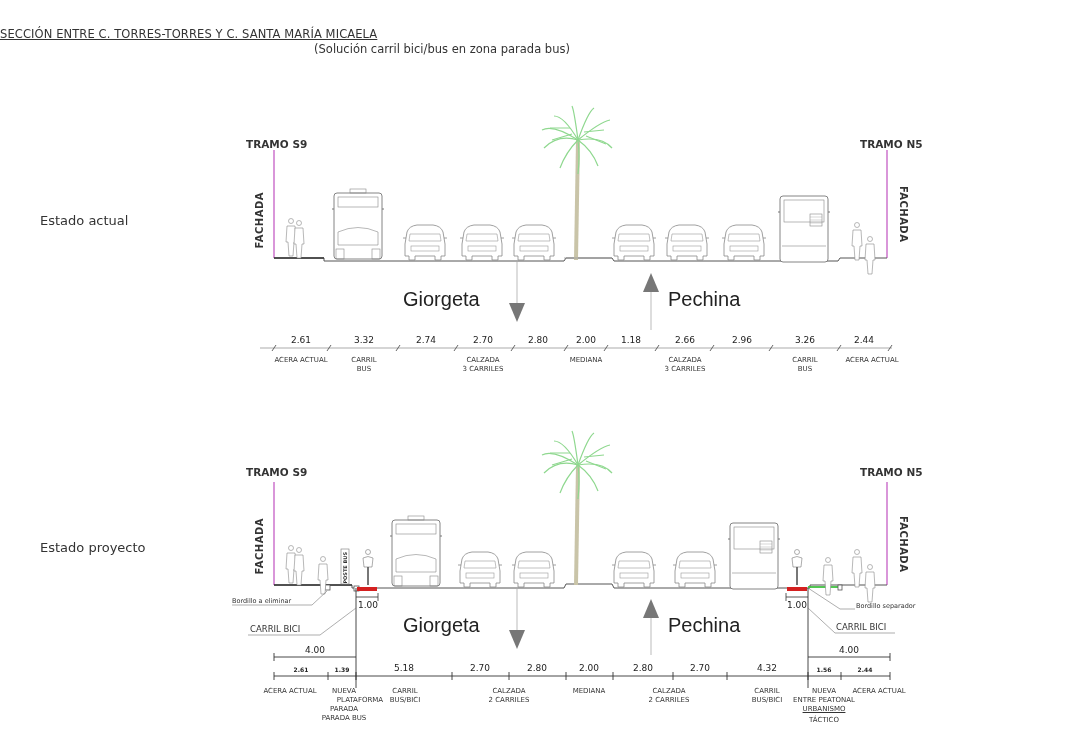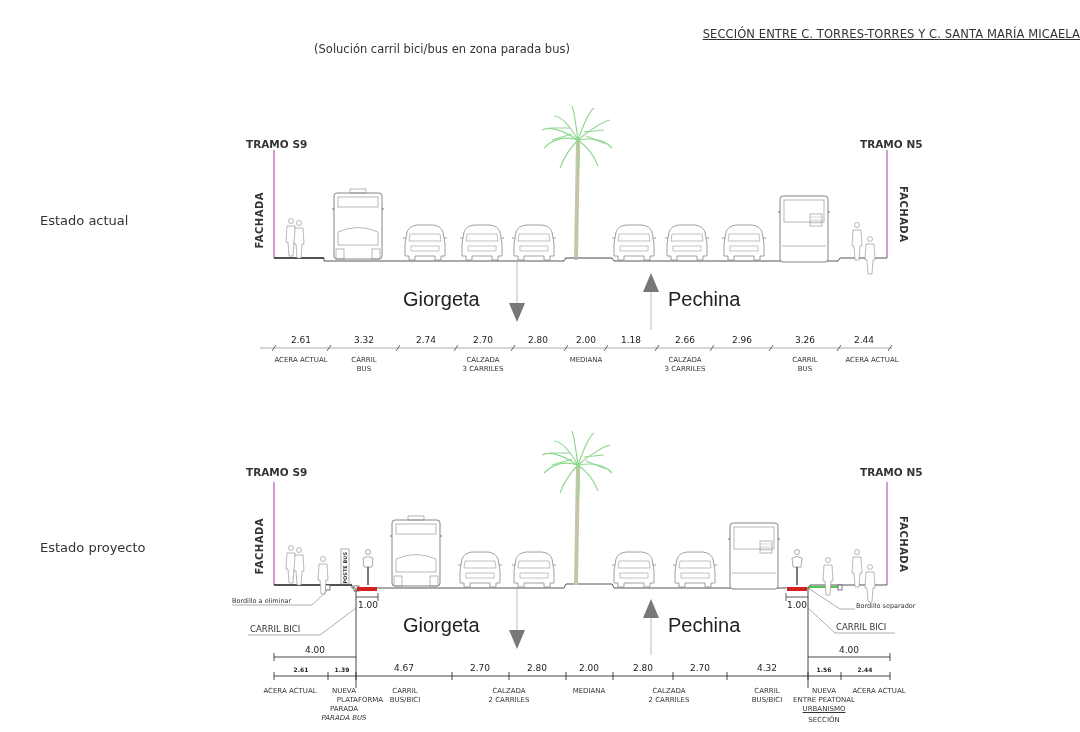--- a/index.html
+++ b/index.html
@@ -1,18 +1,18 @@
 <!DOCTYPE html>
 <html><head>
 <meta charset="utf-8">
 <style>
   html, body { margin:0; padding:0; background:#ffffff; }
   body { width:1080px; height:732px; position:relative; overflow:hidden; font-family:"DejaVu Sans", sans-serif; color:#222; }
   .abs { position:absolute; }
-  .title { left:0; width:1080px; top:27px; text-align:right; font-size:11.5px; color:#333; text-decoration:underline; letter-spacing:0.1px; }
+  .title { left:0; width:1080px; top:27px; text-align:left; font-size:11.5px; color:#333; text-decoration:underline; letter-spacing:0.1px; }
   .subtitle { left:0; width:884px; top:42px; text-align:center; font-size:11.5px; color:#333; }
   .state-label { font-size:13px; color:#333; }
   .tramo { font-size:10.5px; font-weight:bold; color:#333; }
   .fachada { font-size:10px; font-weight:bold; color:#333; writing-mode:vertical-rl; letter-spacing:0.5px; }
   .fachada.left { transform:rotate(180deg); }
   .street { font-size:20px; color:#222; font-family:"Liberation Sans", sans-serif; }
   .dim-val { font-size:9px; color:#222; text-align:center; width:60px; margin-left:-30px; }
   .dim-val.small { font-size:6px; font-weight:bold; }
   .seg-label { font-size:7px; color:#333; text-align:center; width:90px; margin-left:-45px; line-height:9.5px; }
   .callout { font-size:8.5px; color:#333; }
@@ -251,43 +251,43 @@
 <div class="abs callout" style="left:250px;top:624px;">CARRIL BICI</div>
 <div class="abs callout" style="left:836px;top:622px;">CARRIL BICI</div>
 <div class="abs dim-val" style="left:368px;top:600px;">1.00</div>
 <div class="abs dim-val" style="left:797px;top:600px;">1.00</div>
 <div class="abs dim-val" style="left:315px;top:645px;">4.00</div>
 <div class="abs dim-val" style="left:849px;top:645px;">4.00</div>
 
 <div>
   <div class="abs dim-val small" style="left:301px;top:666px;">2.61</div>
   <div class="abs dim-val small" style="left:342px;top:666px;">1.39</div>
-  <div class="abs dim-val" style="left:404px;top:663px;">4.67</div>
+  <div class="abs dim-val" style="left:404px;top:663px;">5.18</div>
   <div class="abs dim-val" style="left:480px;top:663px;">2.70</div>
   <div class="abs dim-val" style="left:537px;top:663px;">2.80</div>
   <div class="abs dim-val" style="left:589px;top:663px;">2.00</div>
   <div class="abs dim-val" style="left:643px;top:663px;">2.80</div>
   <div class="abs dim-val" style="left:700px;top:663px;">2.70</div>
   <div class="abs dim-val" style="left:767px;top:663px;">4.32</div>
   <div class="abs dim-val small" style="left:824px;top:666px;">1.56</div>
   <div class="abs dim-val small" style="left:865px;top:666px;">2.44</div>
 </div>
 <div>
   <div class="abs seg-label" style="left:290px;top:687px;">ACERA ACTUAL</div>
   <div class="abs seg-label" style="left:344px;top:687px;">NUEVA</div>
   <div class="abs seg-label" style="left:360px;top:696px;">PLATAFORMA</div>
   <div class="abs seg-label" style="left:344px;top:705px;">PARADA</div>
-  <div class="abs seg-label" style="left:344px;top:714px;font-style:italic;">PARADA BUS</div>
+  <div class="abs seg-label" style="left:344px;top:714px;">PARADA BUS</div>
   <div class="abs seg-label" style="left:405px;top:687px;">CARRIL</div>
   <div class="abs seg-label" style="left:405px;top:696px;">BUS/BICI</div>
   <div class="abs seg-label" style="left:509px;top:687px;">CALZADA</div>
   <div class="abs seg-label" style="left:509px;top:696px;">2 CARRILES</div>
   <div class="abs seg-label" style="left:589px;top:687px;">MEDIANA</div>
   <div class="abs seg-label" style="left:669px;top:687px;">CALZADA</div>
   <div class="abs seg-label" style="left:669px;top:696px;">2 CARRILES</div>
   <div class="abs seg-label" style="left:767px;top:687px;">CARRIL</div>
   <div class="abs seg-label" style="left:767px;top:696px;">BUS/BICI</div>
   <div class="abs seg-label" style="left:824px;top:687px;">NUEVA</div>
   <div class="abs seg-label" style="left:824px;top:696px;">ENTRE PEATONAL</div>
   <div class="abs seg-label" style="left:824px;top:705px;text-decoration:underline;">URBANISMO</div>
-  <div class="abs seg-label" style="left:824px;top:716px;">SECCIÓN</div>
+  <div class="abs seg-label" style="left:824px;top:716px;">TÁCTICO</div>
   <div class="abs seg-label" style="left:879px;top:687px;">ACERA ACTUAL</div>
 </div>
 
 </body></html>

